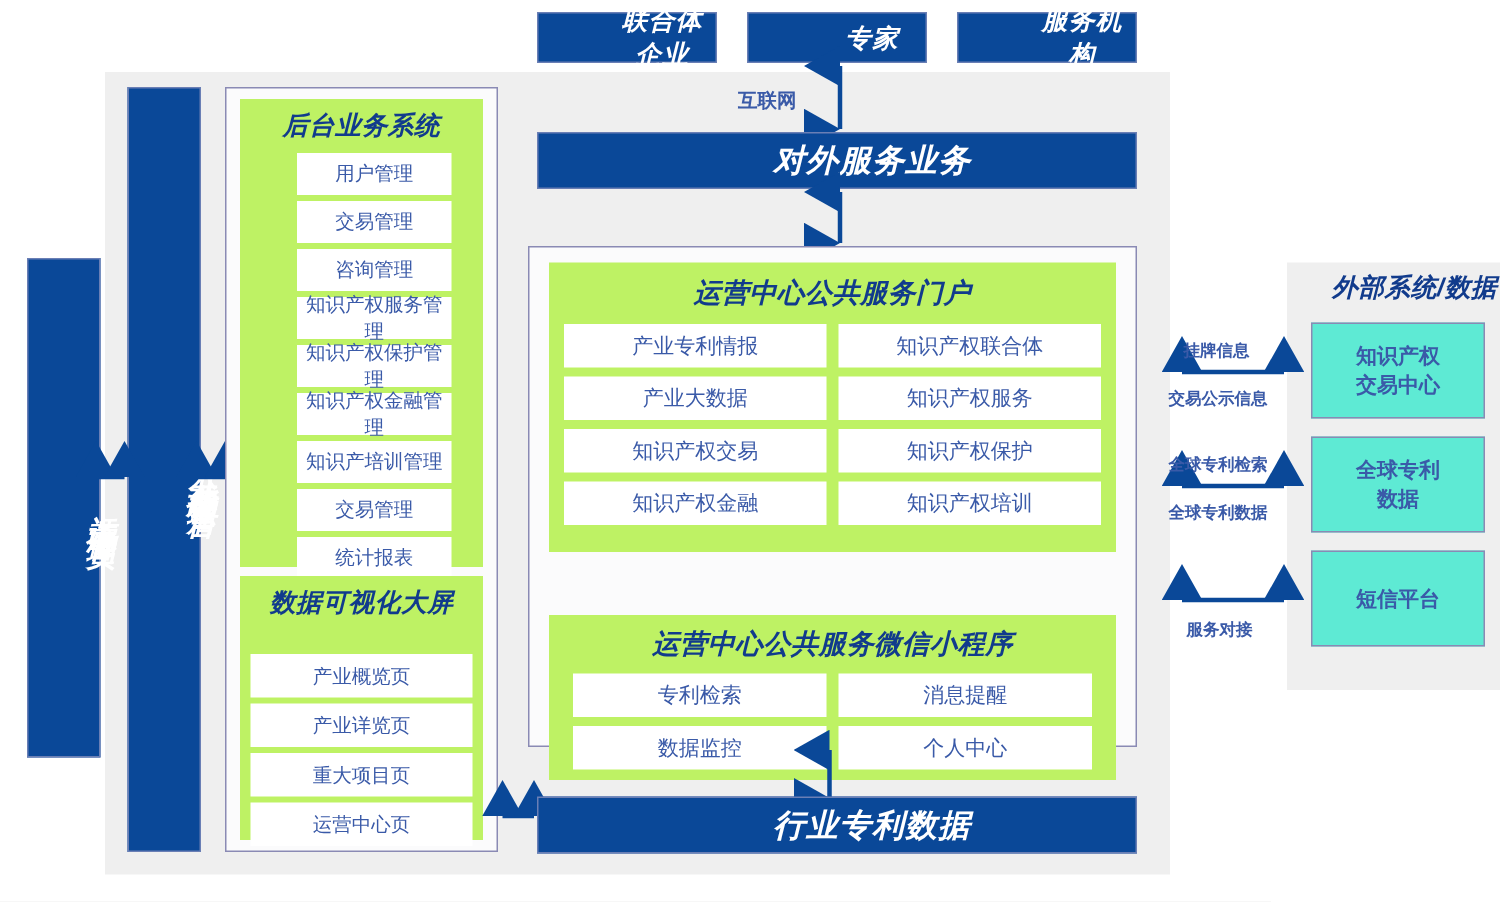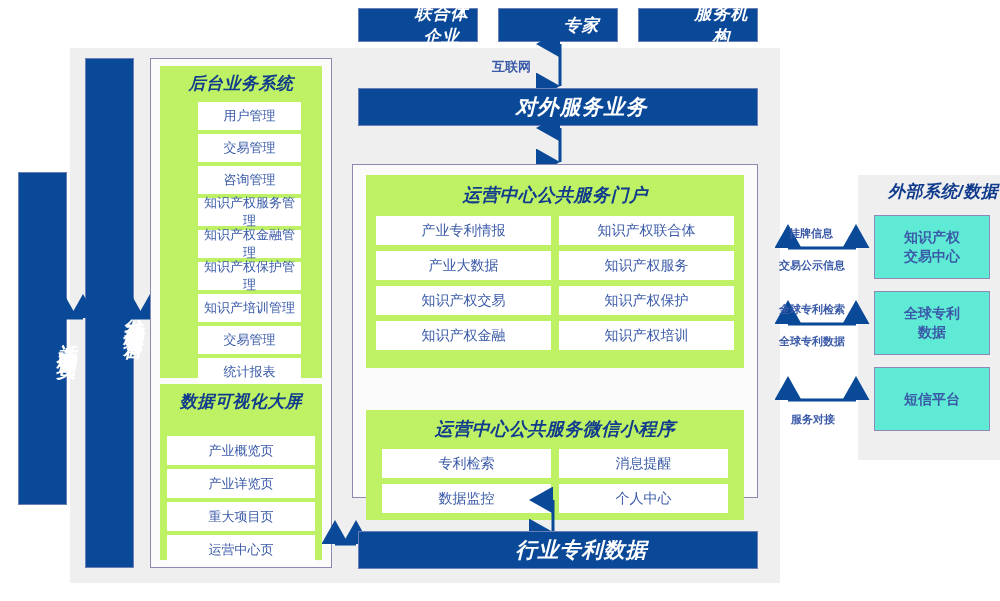--- a/index.html
+++ b/index.html
@@ -160,24 +160,24 @@
       <div class="cell" style="height:28px;margin-bottom:4px;font-size:13px;">
         <span>交易管理</span>
       </div>
       <div class="cell" style="height:28px;margin-bottom:4px;font-size:13px;">
         <span>咨询管理</span>
       </div>
       <div class="cell" style="height:28px;margin-bottom:4px;font-size:13px;">
         <span>知识产权服务管理</span>
       </div>
       <div class="cell" style="height:28px;margin-bottom:4px;font-size:13px;">
+        <span>知识产权保护管理</span>
+      </div>
+      <div class="cell" style="height:28px;margin-bottom:4px;font-size:13px;">
         <span>知识产权金融管理</span>
-      </div>
-      <div class="cell" style="height:28px;margin-bottom:4px;font-size:13px;">
-        <span>知识产权保护管理</span>
       </div>
       <div class="cell" style="height:28px;margin-bottom:4px;font-size:13px;">
         <span>知识产培训管理</span>
       </div>
       <div class="cell" style="height:28px;margin-bottom:4px;font-size:13px;">
         <span>交易管理</span>
       </div>
       <div class="cell" style="height:28px;font-size:13px;">
         <span>统计报表</span>
       </div>

